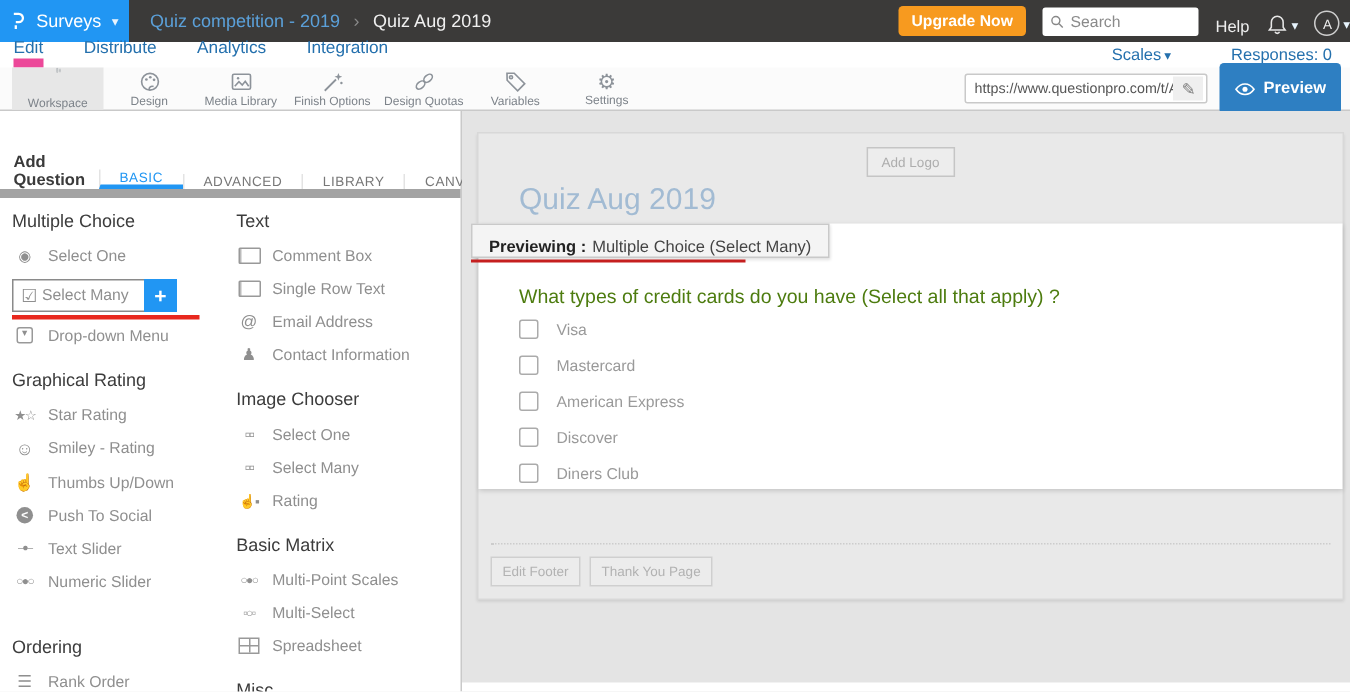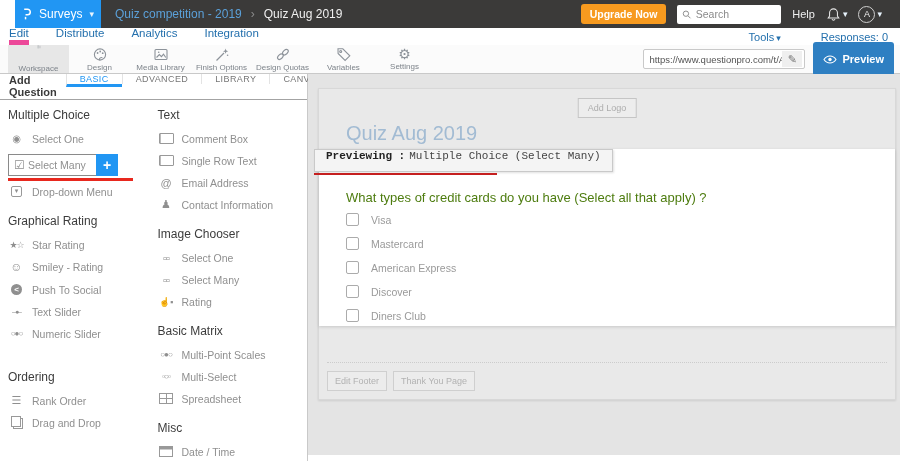--- a/index.html
+++ b/index.html
@@ -1,42 +1,42 @@
 <!DOCTYPE html>
 <html><head>
 <meta charset="utf-8">
 <style>
   * { margin:0; padding:0; box-sizing:border-box; }
   html,body { width:900px; height:461px; font-family:"Liberation Sans", sans-serif; background:#fff; }
   .screen { position:relative; width:900px; height:461px; overflow:hidden; }
 
   
-  .topbar { position:absolute; top:0; left:15px; right:0; height:28px; background:#3b3a39; display:flex; align-items:center; color:#fff; }
+  .topbar { position:absolute; top:0; left:0; right:0; height:28px; background:#3b3a39; display:flex; align-items:center; color:#fff; }
   .brand { width:86px; height:28px; background:#2196f3; display:flex; align-items:center; gap:7px; padding:0 7px; flex-shrink:0; cursor:pointer; }
   .brand .product { font-size:12px; color:#fff; }
   .caret { font-size:7px; color:#e8f4fd; }
   .caret::before { content:"▾"; font-size:9px; }
   .breadcrumb { display:flex; align-items:center; gap:9px; margin-left:14px; font-size:12px; }
   .bc-parent { color:#5ba0d9; cursor:pointer; }
   .bc-sep { color:#8a8a8a; font-size:12px; }
   .bc-current { color:#f0f0f0; }
-  .topbar-right { margin-left:auto; display:flex; align-items:center; gap:11px; padding-right:18px; }
+  .topbar-right { margin-left:auto; display:flex; align-items:flex-end; gap:11px; padding-right:0; }
   .upgrade-btn { background:#f79a1f; color:#fff; font-size:10.5px; font-weight:bold; padding:4px 9px; border-radius:3px; cursor:pointer; border:none; }
   .search-box { width:104px; height:19px; background:#fff; border-radius:2px; display:flex; align-items:center; gap:4px; padding:0 5px; }
   .search-box input { border:none; outline:none; font-size:10.5px; width:100%; color:#333; font-family:"Liberation Sans", sans-serif; background:transparent; }
   .search-box input::placeholder { color:#8a8a8a; }
   .help { font-size:11px; color:#eee; cursor:pointer; }
   .iconbtn { display:flex; align-items:center; gap:2px; cursor:pointer; }
   .avatar { width:17px; height:17px; border-radius:50%; border:1px solid #cfcfcf; color:#eee; font-size:9px; display:flex; align-items:center; justify-content:center; }
 
   
   .menubar { position:absolute; top:28px; left:0; right:0; height:17px; background:#fff; display:flex; align-items:center; font-size:11.5px; color:#2470ad; }
   .menubar .items { display:flex; gap:27px; margin-left:9px; }
   .menu-item { cursor:pointer; padding-bottom:1px; }
-  .menu-item.active { border-bottom:6px solid #ec4899; }
+  .menu-item.active { border-bottom:8px solid #ec4899; }
   .menubar-right { margin-left:auto; display:flex; align-items:center; gap:40px; padding-right:12px; font-size:11px; }
   .tools { cursor:pointer; }
   .tools .caret { color:#2470ad; margin-left:2px; }
   .responses { cursor:pointer; }
 
   
   .toolbar { position:absolute; top:45px; left:0; right:0; height:29px; background:#fbfbfb; border-bottom:1px solid #c9c9c9; display:flex; align-items:stretch; }
   .tools-left { display:flex; margin-left:8px; }
   .tool { width:61px; display:flex; flex-direction:column; align-items:center; justify-content:center; gap:1px; cursor:pointer; color:#8d939a; }
   .tool .lbl { font-size:8px; color:#7d838a; white-space:nowrap; }
@@ -44,21 +44,21 @@
   .tool svg { display:block; }
   .gear-glyph { font-size:14px; line-height:14px; color:#8d939a; }
   .toolbar-right { margin-left:auto; display:flex; align-items:center; gap:8px; padding-right:6px; }
   .url-box { width:162px; height:20px; border:1px solid #c9c9c9; background:#fff; display:flex; align-items:center; position:relative; border-radius:2px; }
   .url-box input { border:none; outline:none; font-size:9.5px; color:#555; width:138px; padding-left:5px; font-family:"Liberation Sans", sans-serif; background:transparent; }
   .pencil { position:absolute; right:2px; top:1px; bottom:1px; width:20px; background:#efefef; color:#777; font-size:11px; display:flex; align-items:center; justify-content:center; cursor:pointer; }
   .preview-btn { background:#2e7fc2; color:#fff; font-size:11px; font-weight:bold; height:34px; padding:0 10px; border:none; border-radius:3px; display:flex; align-items:center; gap:5px; cursor:pointer; }
 
   
   .sidebar { position:absolute; top:74px; left:0; width:308px; bottom:0; background:#fff; border-right:1px solid #c9c9c9; }
-  .sidebar-header { height:26px; border-bottom:1px solid #a3a3a3; display:flex; align-items:flex-start; }
+  .sidebar-header { height:26px; border-bottom:6px solid #a3a3a3; display:flex; align-items:flex-end;margin-top:32px; }
   .aq-title { font-size:11px; font-weight:bold; color:#3a3a3a; display:flex; align-items:center; padding:0 9px; }
   .tab { font-size:9px; color:#777; display:flex; align-items:center; justify-content:center; padding:0 13px; border-left:1px solid #e3e3e3; letter-spacing:.4px; cursor:pointer; }
   .tab.active { color:#2196f3; border-bottom:3px solid #2196f3; }
   .panel-close { margin-left:auto; display:flex; align-items:center; padding:0 10px; color:#444; font-size:12px; font-weight:bold; cursor:pointer; border-left:1px solid #e3e3e3; }
   .sidebar-body { display:flex; padding:8px 0 0 8px; }
   .col { width:150px; }
   .section { margin-bottom:16px; }
   .sec-ordering { margin-top:30px; }
   .section-title { font-size:12px; color:#3c3c3c; margin-bottom:10px; }
   .q-item { display:flex; align-items:center; gap:7px; font-size:10.5px; color:#8f8f8f; margin-bottom:9px; min-height:13px; cursor:pointer; }
@@ -92,21 +92,21 @@
   .add-btn { width:22px; margin:-1px -1px -1px 0; background:#2196f3; color:#fff; font-size:14px; font-weight:bold; display:flex; align-items:center; justify-content:center; cursor:pointer; }
   .sel-underline { width:125px; height:3px; background:#e8281e; margin-top:2px; }
 
   
   .main { position:absolute; top:74px; left:308px; right:0; bottom:0; background:#e4e4e4; }
   .main::after { content:""; position:absolute; left:0; right:0; bottom:0; height:6px; background:#fff; }
   .survey-panel { position:absolute; left:10px; top:14px; right:4px; height:312px; background:#e9e9e9; border:1px solid #d8d8d8; box-shadow:0 1px 2px rgba(0,0,0,.10); }
   .add-logo { position:absolute; top:9px; left:50%; transform:translateX(-50%); border:1px solid #c5c5c5; color:#adadad; font-size:9px; padding:4px 9px; background:#ededed; cursor:pointer; white-space:nowrap; }
   .survey-title { position:absolute; top:33px; left:27px; font-size:20px; color:#a2bbd3; }
   .preview-card { position:absolute; left:0; right:0; top:60px; height:177px; background:#fff; box-shadow:0 1px 3px rgba(0,0,0,.15); }
-  .preview-tab { position:absolute; left:-5px; top:0; height:23px; background:#f4f4f4; border:1px solid #c9c9c9; display:flex; align-items:flex-start; gap:4px; padding:0 11px; font-size:11px; color:#444; box-shadow:1px 1px 2px rgba(0,0,0,.12); white-space:nowrap;font-family:Liberation Mono, monospace; }
+  .preview-tab { position:absolute; left:-5px; top:0; height:23px; background:#f4f4f4; border:1px solid #c9c9c9; display:flex; align-items:flex-end; gap:4px; padding:0 11px; font-size:11px; color:#444; box-shadow:1px 1px 2px rgba(0,0,0,.12); white-space:nowrap; }
   .preview-tab .pfx { font-weight:bold; color:#222; }
   .preview-underline { position:absolute; left:-5px; top:24px; width:183px; height:2px; background:#c51f1f; }
   .question { position:absolute; left:27px; top:41px; font-size:13px; color:#4d7c0f; }
   .options { position:absolute; left:27px; top:64px; }
   .opt { display:flex; align-items:center; gap:12px; margin-bottom:11px; font-size:10.5px; color:#9a9a9a; }
   .cb { width:13px; height:13px; border:1px solid #ababab; border-radius:2px; background:#fff; cursor:pointer; flex-shrink:0; }
   .panel-footer { position:absolute; left:8px; right:8px; bottom:0; height:37px; border-top:1px dotted #cccccc; display:flex; align-items:center; justify-content:flex-start; gap:6px; }
   .pf-btn { border:1px solid #cfcfcf; color:#b2b2b2; font-size:9px; padding:4px 7px; background:#ececec; cursor:pointer; white-space:nowrap; }
 </style>
 </head>
@@ -153,21 +153,21 @@
   </div>
 
   <div class="menubar">
     <div class="items">
       <span class="menu-item active">Edit</span>
       <span class="menu-item">Distribute</span>
       <span class="menu-item">Analytics</span>
       <span class="menu-item">Integration</span>
     </div>
     <div class="menubar-right">
-      <span class="tools"><span>Tools</span><span class="caret"></span></span>
+      <span class="tools"><span>Scales</span><span class="caret"></span></span>
       <span class="responses">Responses: 0</span>
     </div>
   </div>
 
   <div class="toolbar">
     <div class="tools-left">
       <div class="tool active">
         <svg width="16" height="15" viewBox="0 0 16 15">
             <g fill="none" stroke="#8d939a" stroke-width="1.1">
               <path d="M3.5 2v8.5L4.7 13l1.2-2.5V2z"></path>
@@ -280,20 +280,24 @@
           <div class="section-title">Graphical Rating</div>
           <div class="q-item">
             <span class="ic ic-star"></span>
             <span>Star Rating</span>
           </div>
           <div class="q-item">
             <span class="ic ic-smiley"></span>
             <span>Smiley - Rating</span>
           </div>
           <div class="q-item">
+            <span class="ic ic-thumb"></span>
+            <span>Thumbs Up/Down</span>
+          </div>
+          <div class="q-item">
             <span class="ic ic-share"></span>
             <span>Push To Social</span>
           </div>
           <div class="q-item">
             <span class="ic ic-hslider"></span>
             <span>Text Slider</span>
           </div>
           <div class="q-item">
             <span class="ic ic-dots"></span>
             <span>Numeric Slider</span>

